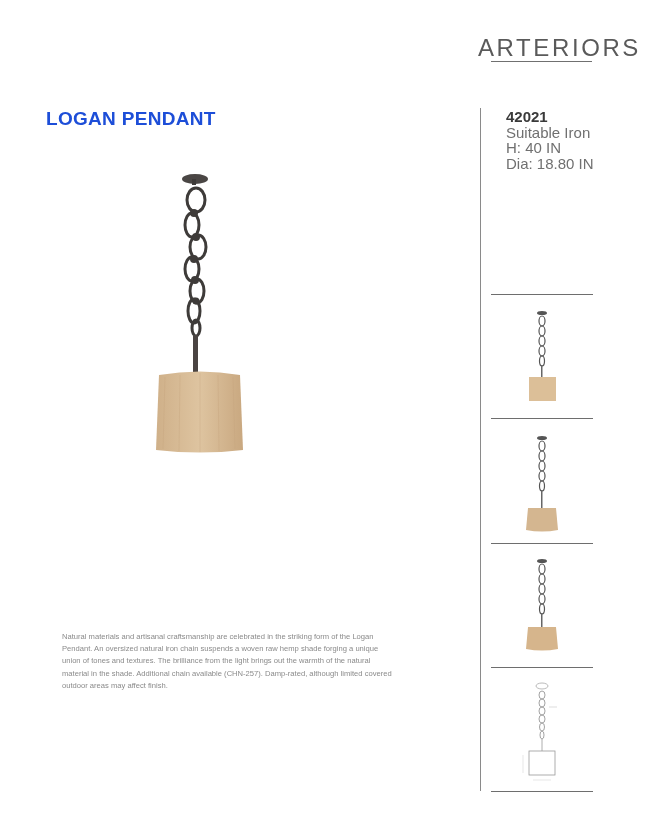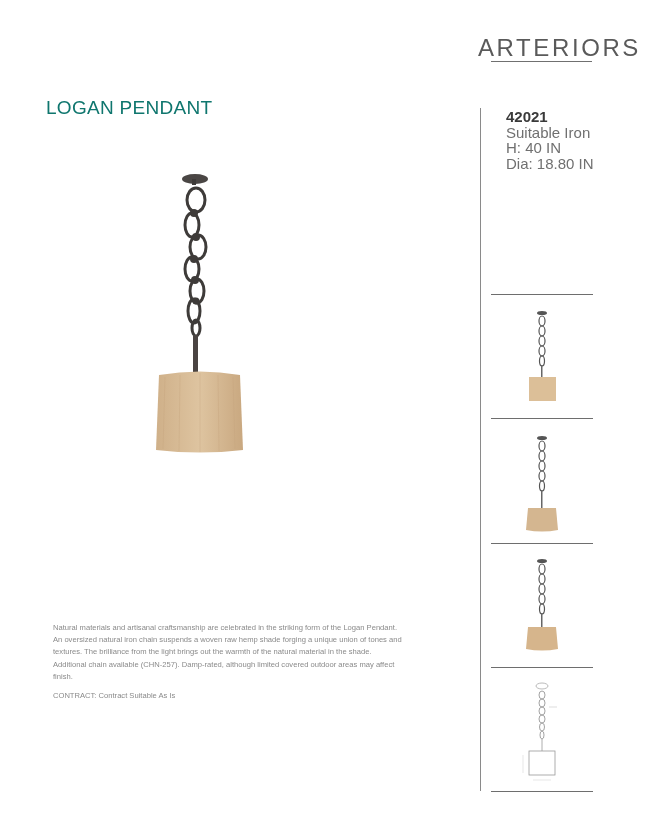--- a/index.html
+++ b/index.html
@@ -1,31 +1,31 @@
 <!DOCTYPE html>
 <html><head>
 <meta charset="utf-8">
 <style>
   html, body { margin:0; padding:0; background:#ffffff; }
   body { width:647px; height:837px; position:relative; overflow:hidden;
          font-family:"Liberation Sans", "DejaVu Sans", sans-serif; color:#6b6b6b; }
   .brand { position:absolute; left:478px; top:34px; font-size:24px; letter-spacing:2.6px;
            color:#5a5a5a; font-weight:normal; }
   .brand-rule { position:absolute; left:491px; top:61px; width:101px; height:1px; background:#707070; }
-  .title { position:absolute; left:46px; top:97px; font-size:19px; color:#0f766e;
-           letter-spacing:0.3px; font-weight:normal; }
+  .title { position:absolute; left:46px; top:108px; font-size:19px; color:#1d4ed8;
+           letter-spacing:0.3px; font-weight:bold; }
   .vline { position:absolute; left:480px; top:108px; width:1px; height:683px; background:#8a8a8a; }
   .specs { position:absolute; left:490px; top:109px; font-size:15px; line-height:15.5px; color:#707070;margin-left:16px; }
   .specs .sku { font-weight:bold; color:#3a3a3a; }
   .hero { position:absolute; left:140px; top:165px; width:120px; height:295px; }
   .thumb-rule { position:absolute; left:491px; width:102px; height:1px; background:#6e6e6e; }
   .thumb { position:absolute; left:505px; width:75px; height:110px; }
   .desc { position:absolute; left:46px; top:615px; width:365px; font-size:7.6px; line-height:12.2px;
           color:#8a8a8a; }
-  .desc p { margin:7px; }
+  .desc p { margin:16px; }
 </style>
 </head>
 <body>
 
 <div class="brand">ARTERIORS</div>
 <div class="brand-rule"></div>
 
 <h1 class="title" style="margin:0;">LOGAN PENDANT</h1>
 
 <div class="vline"></div>
@@ -145,14 +145,13 @@
     <rect x="24" y="74" width="26" height="24" fill="none" stroke="#999" stroke-width="0.8"></rect>
     <line x1="18" y1="78" x2="18" y2="96" stroke="#ccc" stroke-width="0.5"></line>
     <line x1="28" y1="103" x2="46" y2="103" stroke="#ccc" stroke-width="0.5"></line>
   </svg>
 </div>
 
 <div class="thumb-rule" style="top:791px;"></div>
 
 <div class="desc">
   <p>Natural materials and artisanal craftsmanship are celebrated in the striking form of the Logan Pendant. An oversized natural iron chain suspends a woven raw hemp shade forging a unique union of tones and textures. The brilliance from the light brings out the warmth of the natural material in the shade. Additional chain available (CHN-257). Damp-rated, although limited covered outdoor areas may affect finish.</p>
-  <p>CONTRACT: Contract Suitable As Is</p>
 </div>
 
 </body></html>

